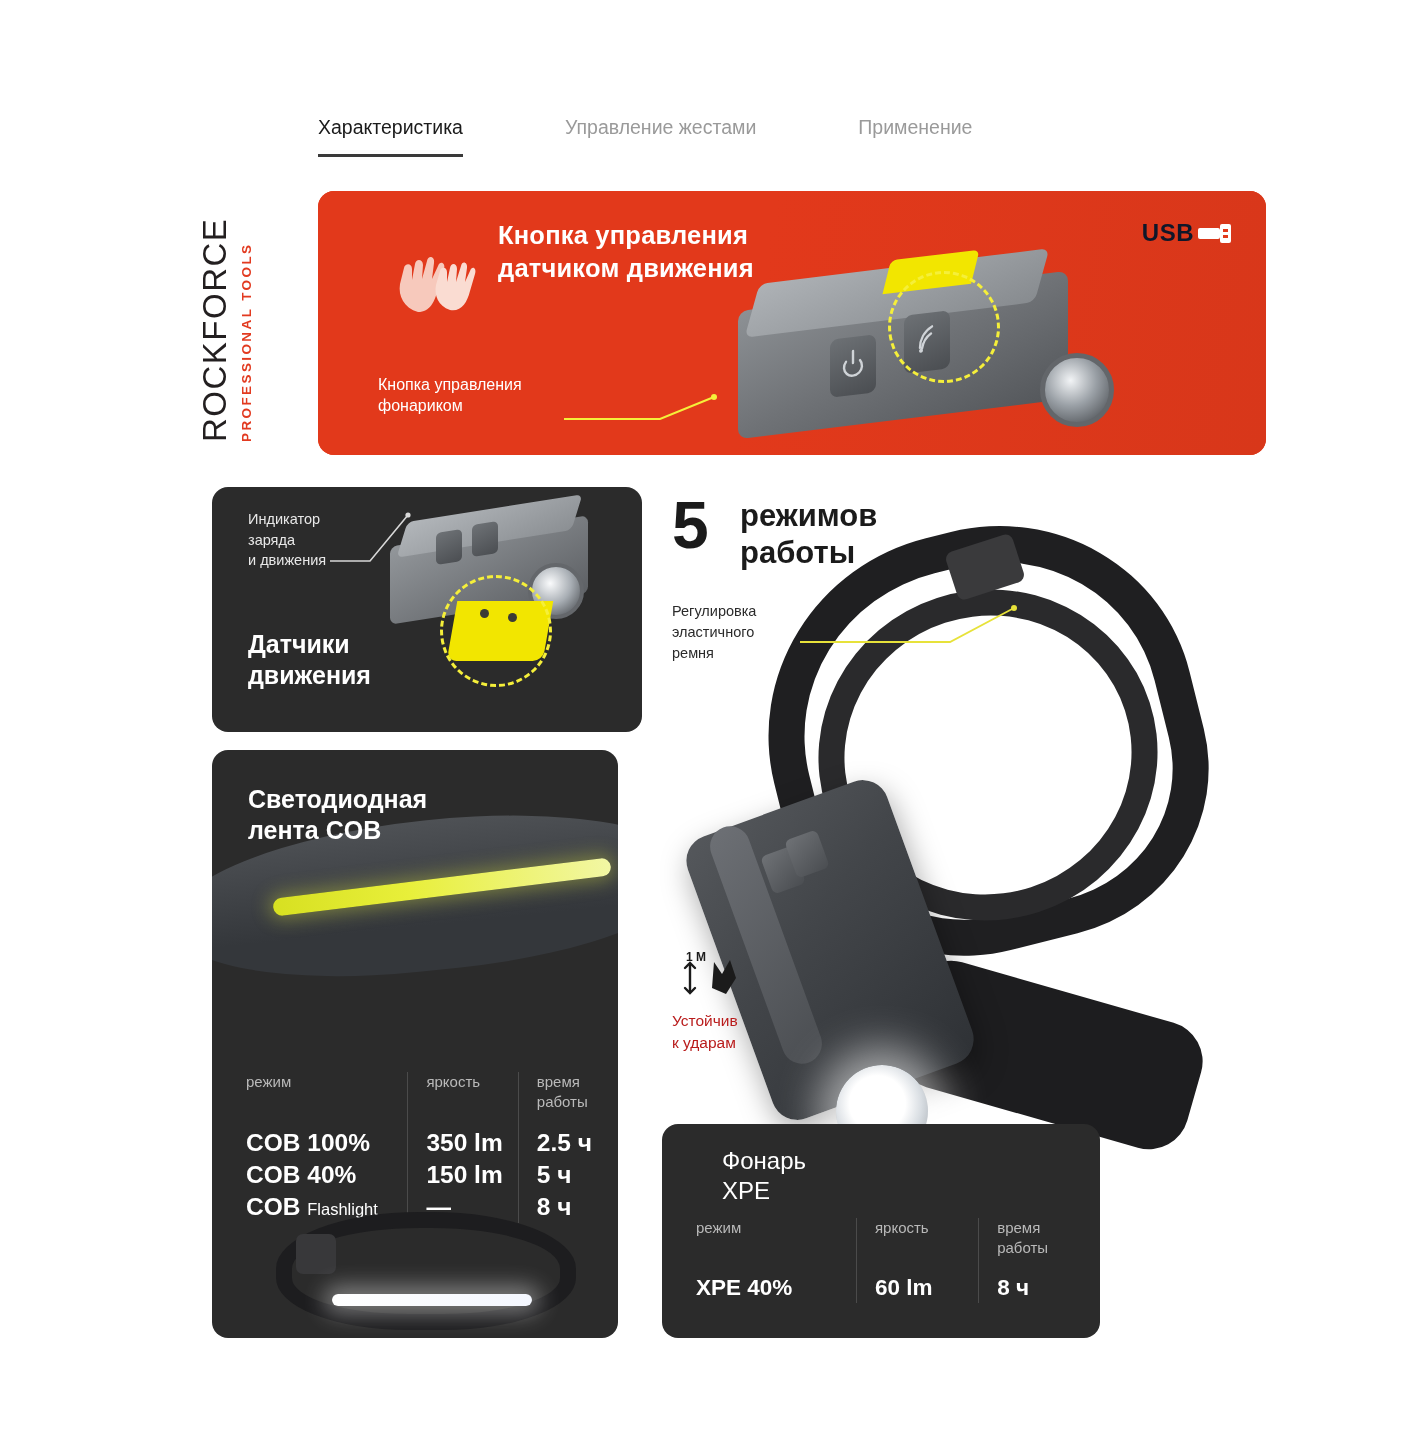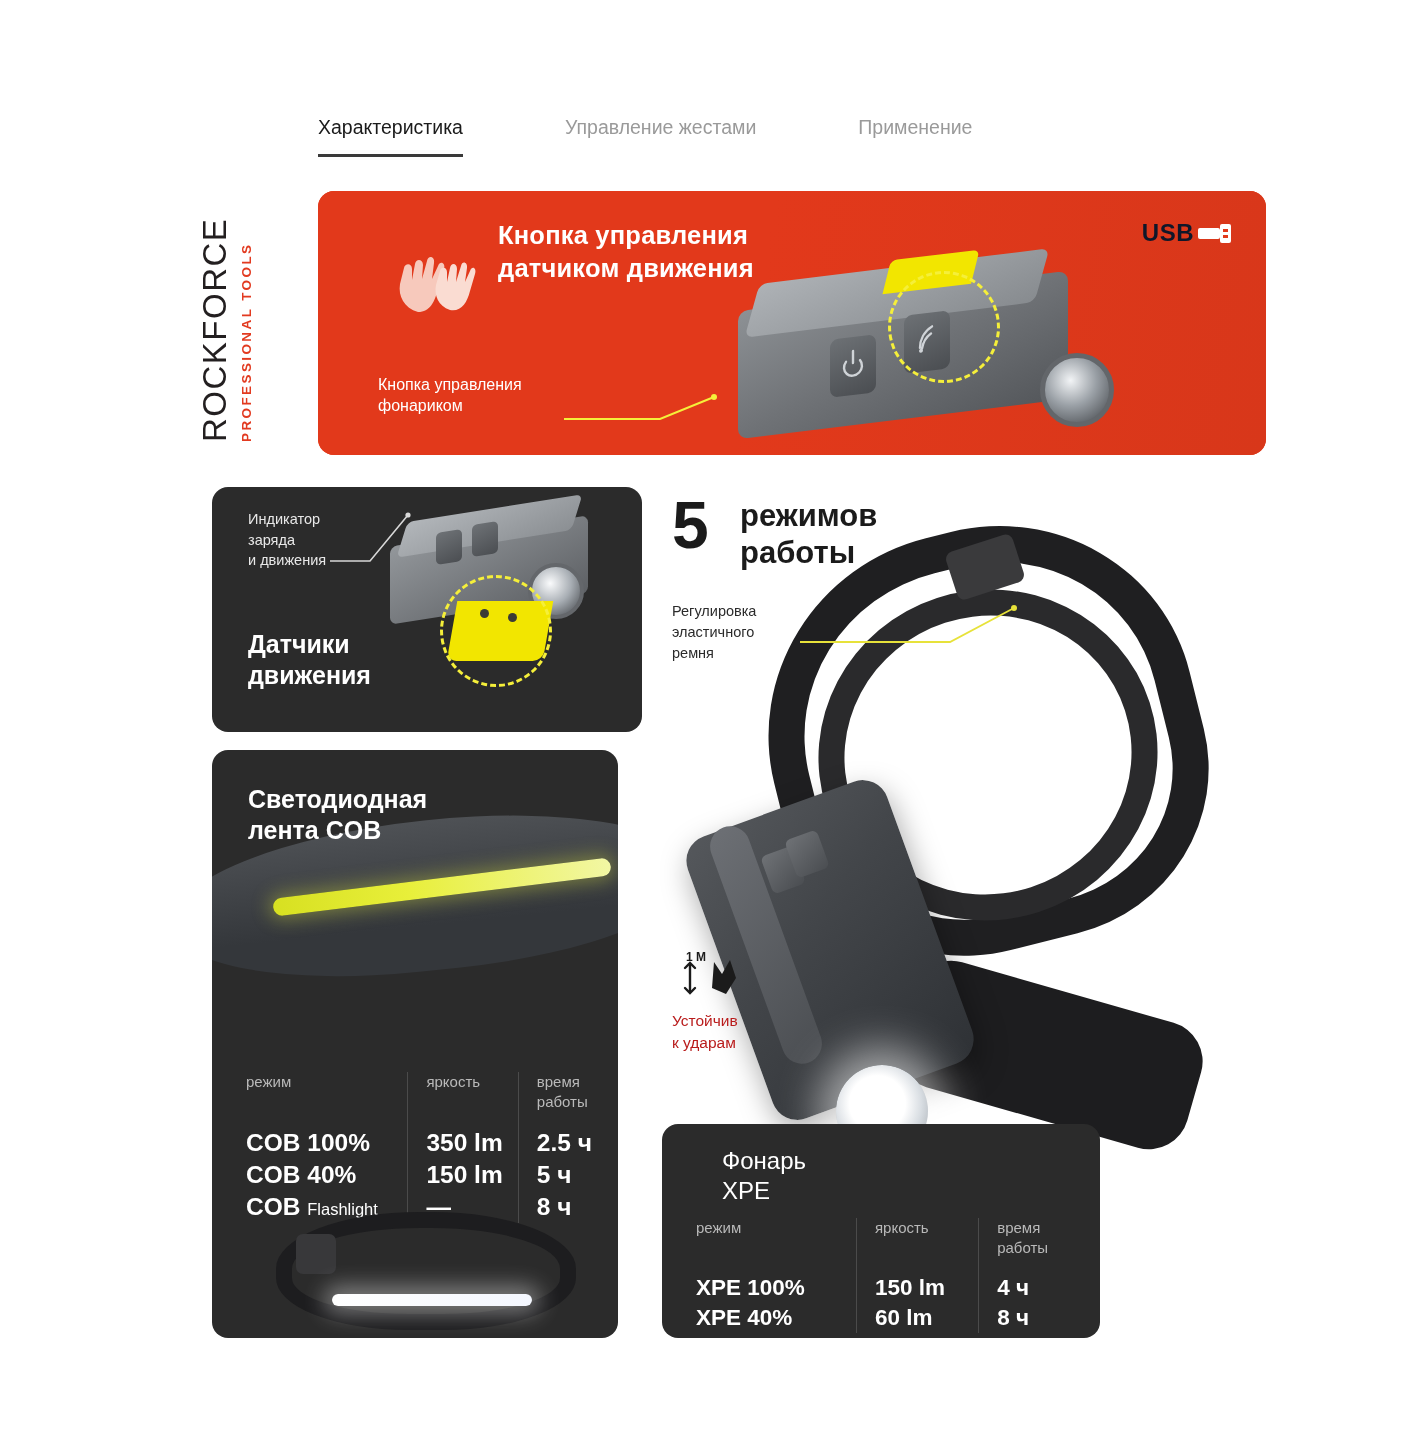--- a/index.html
+++ b/index.html
@@ -567,25 +567,20 @@
         <thead>
           <tr>
             <th style="width:42%;">режим</th>
             <th class="col-div" style="width:32%;">яркость</th>
             <th class="col-div" style="width:26%; white-space:pre-line;">время
 работы</th>
           </tr>
         </thead>
         <tbody>
           <tr>
-            <td>XPE 100%</td>
-            <td class="col-div">150 lm</td>
-            <td class="col-div">4 ч</td>
-          </tr>
-          <tr>
             <td>XPE 40%</td>
             <td class="col-div">60 lm</td>
             <td class="col-div">8 ч</td>
           </tr>
         </tbody>
       </table>
     </div>
   </div>
 
 </div>

